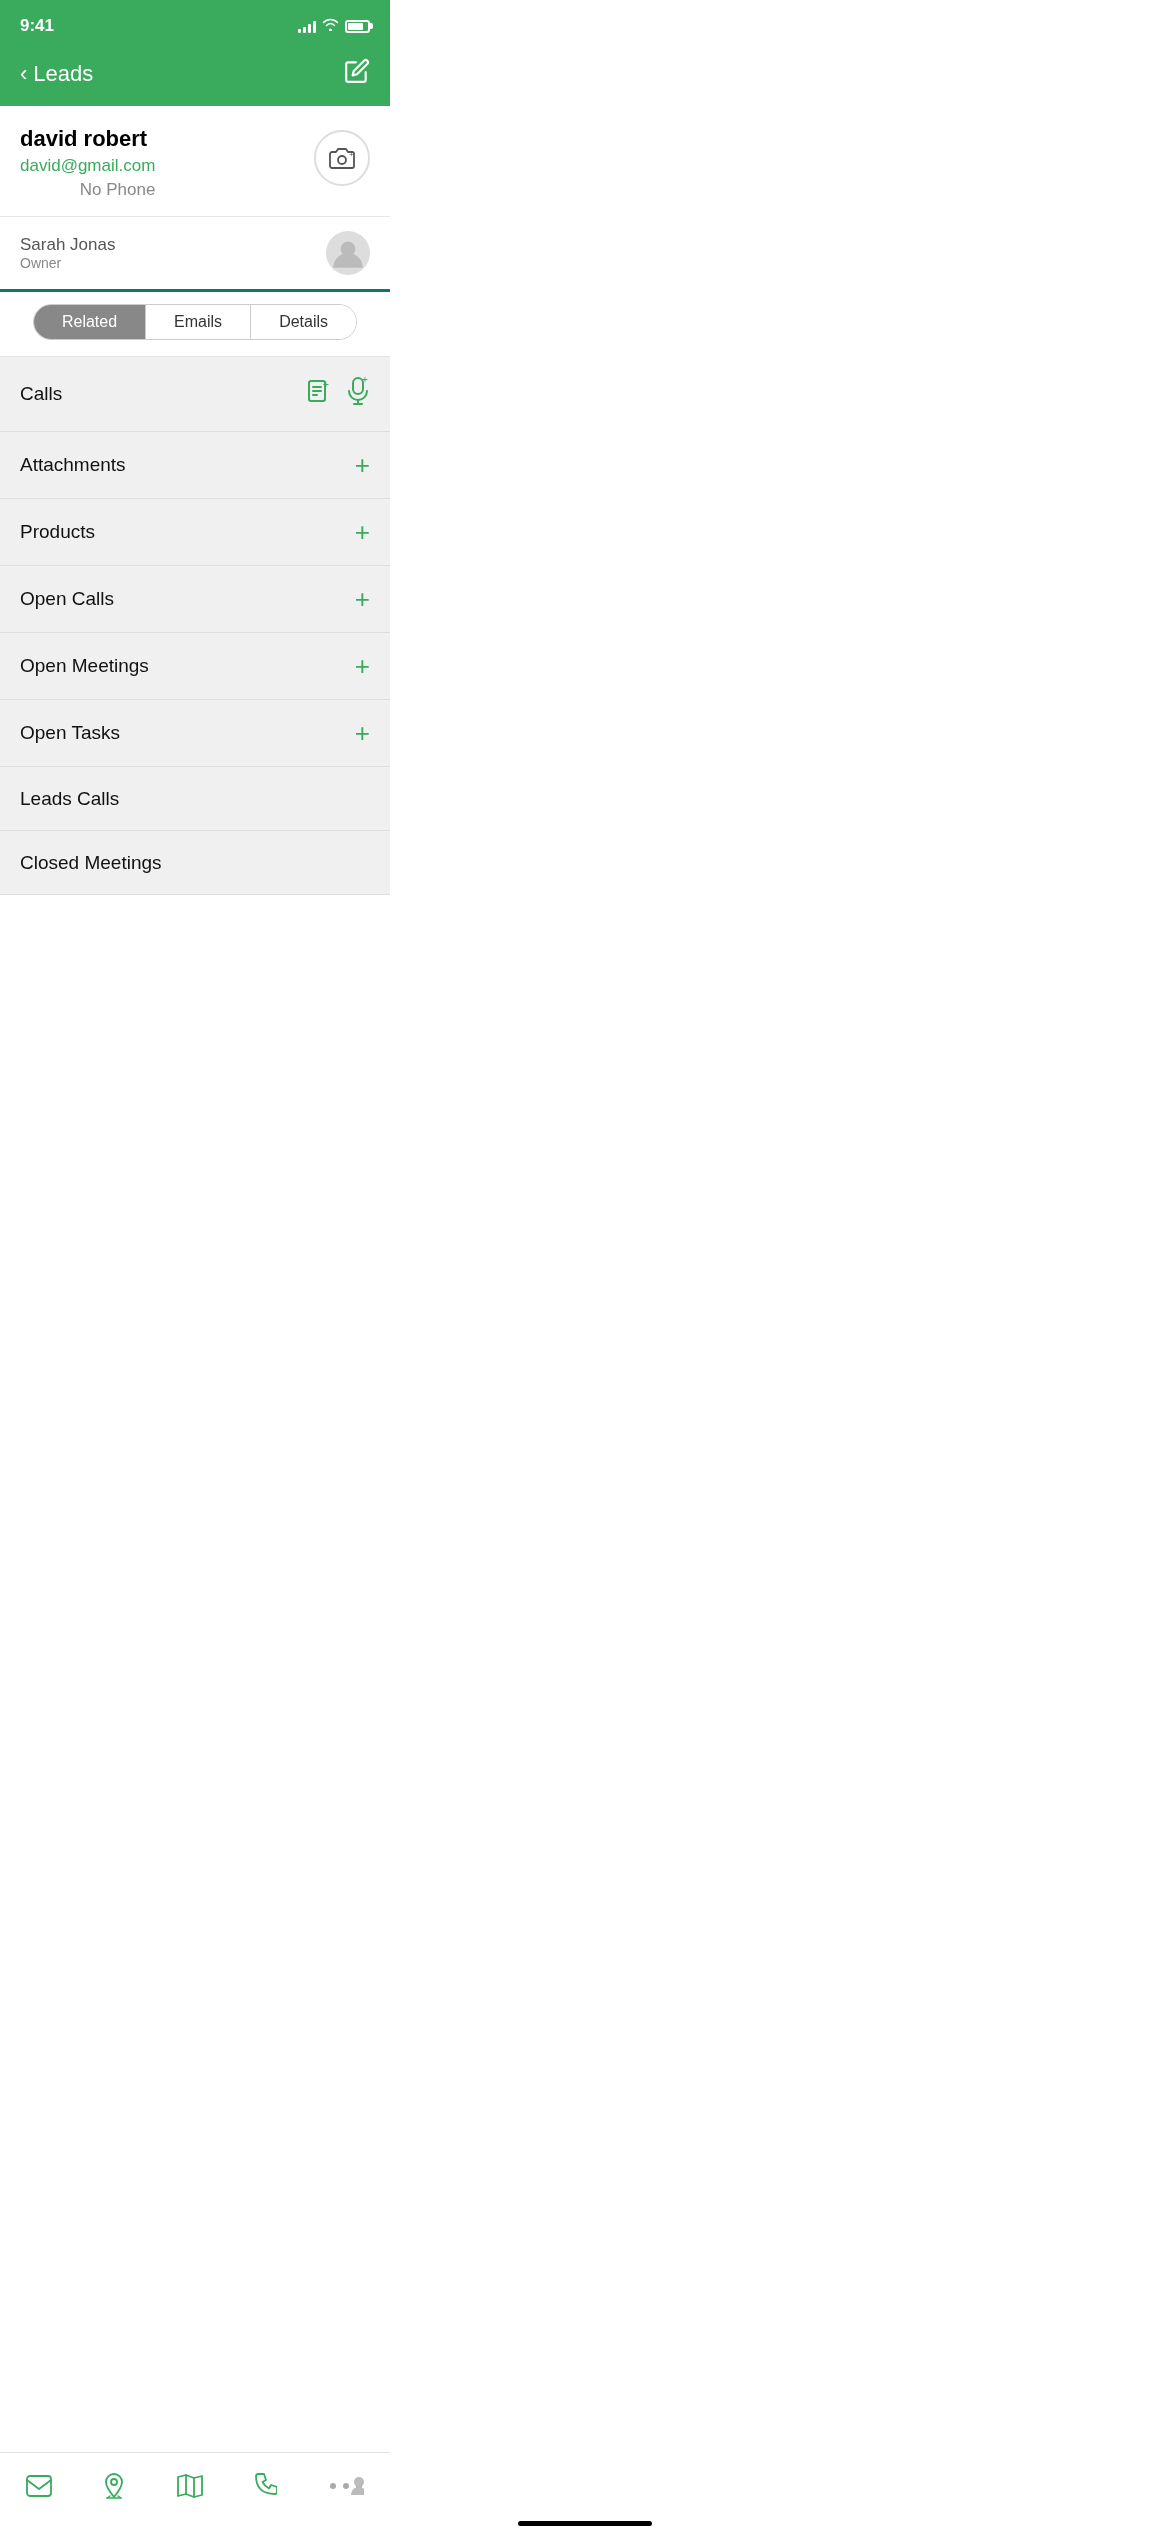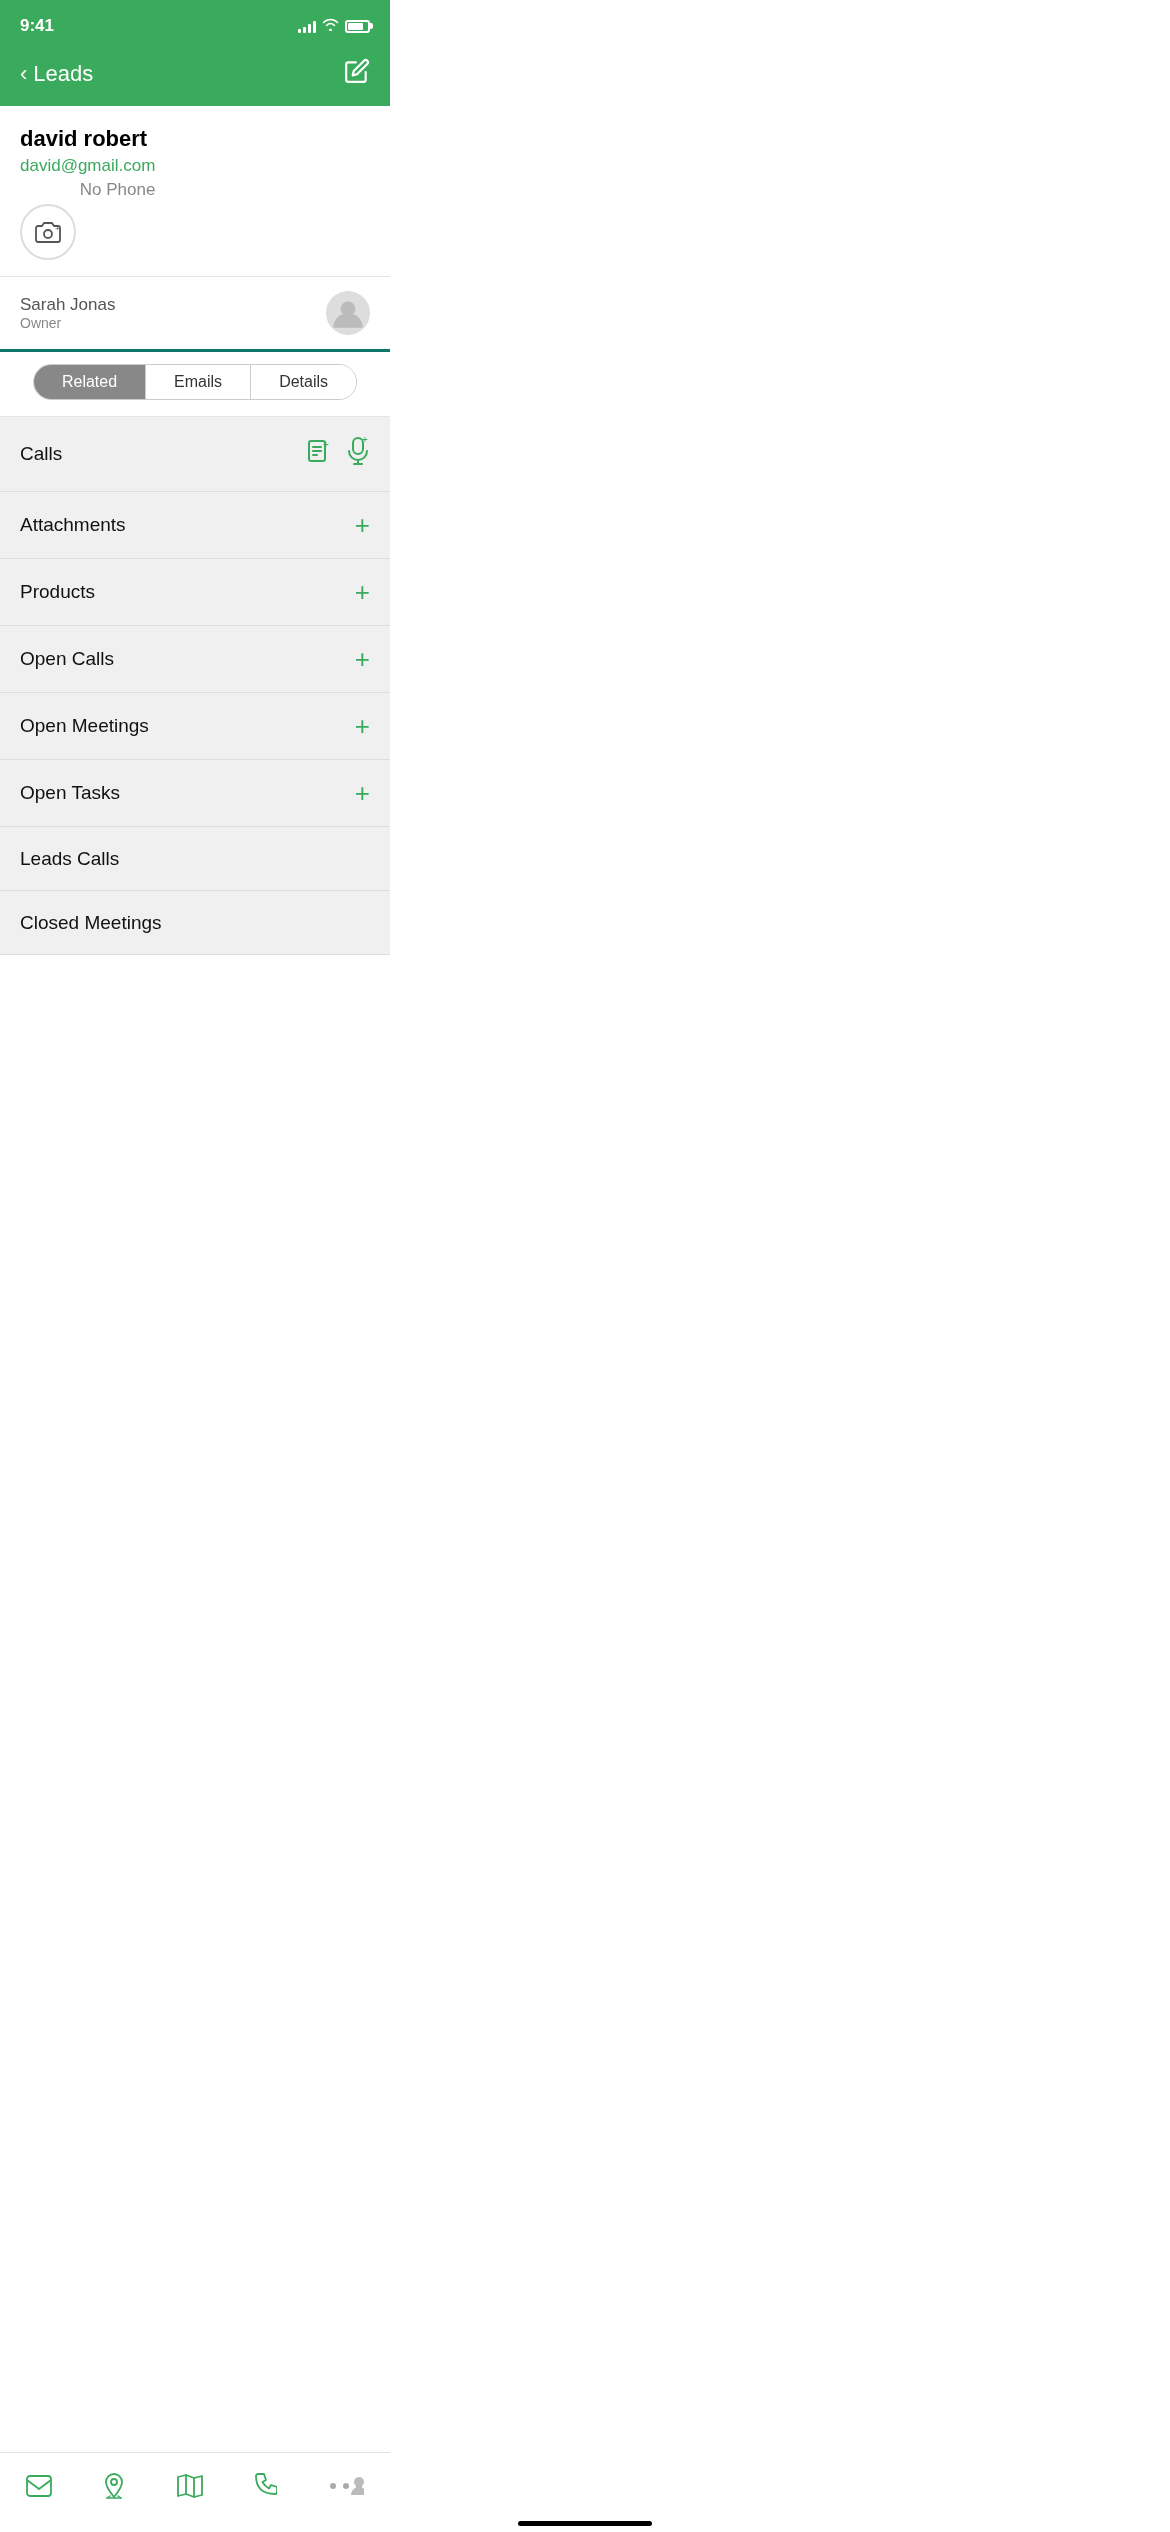--- a/index.html
+++ b/index.html
@@ -115,21 +115,20 @@
     }
 
     
     .contact-header {
       background: #fff;
       padding: 20px 20px 16px;
       border-bottom: 1px solid #e5e5e5;
       display: flex;
       justify-content: space-between;
       align-items: flex-start;
-      flex-direction: column;
     }
     .contact-info {}
     .contact-name {
       font-size: 22px;
       font-weight: 700;
       color: #000;
       margin-bottom: 4px;
     }
     .contact-email {
       font-size: 17px;

